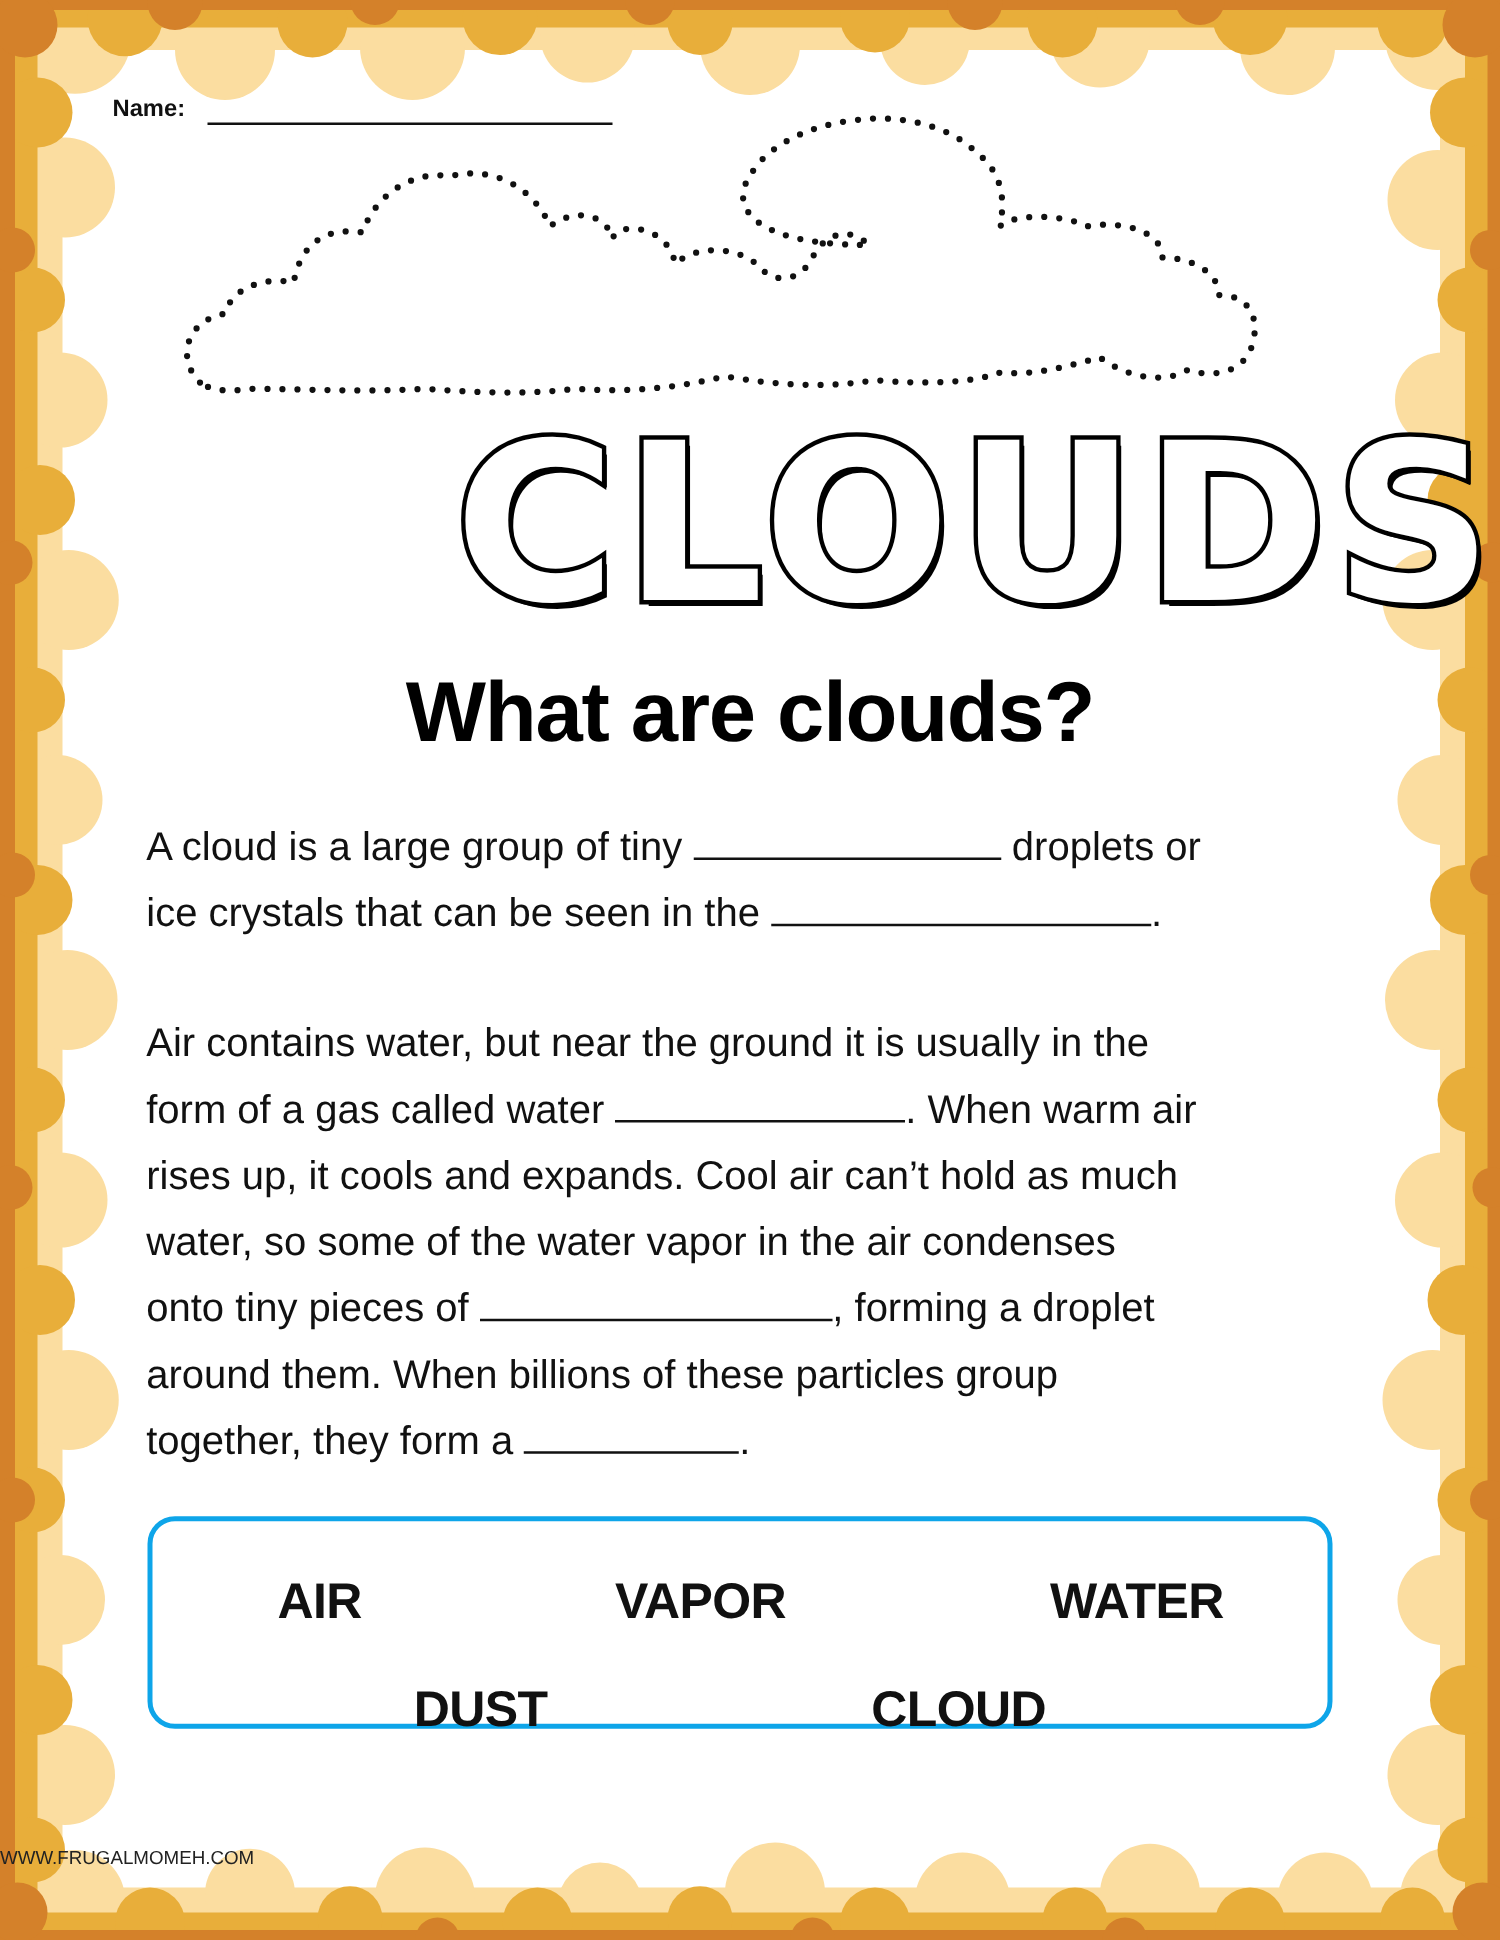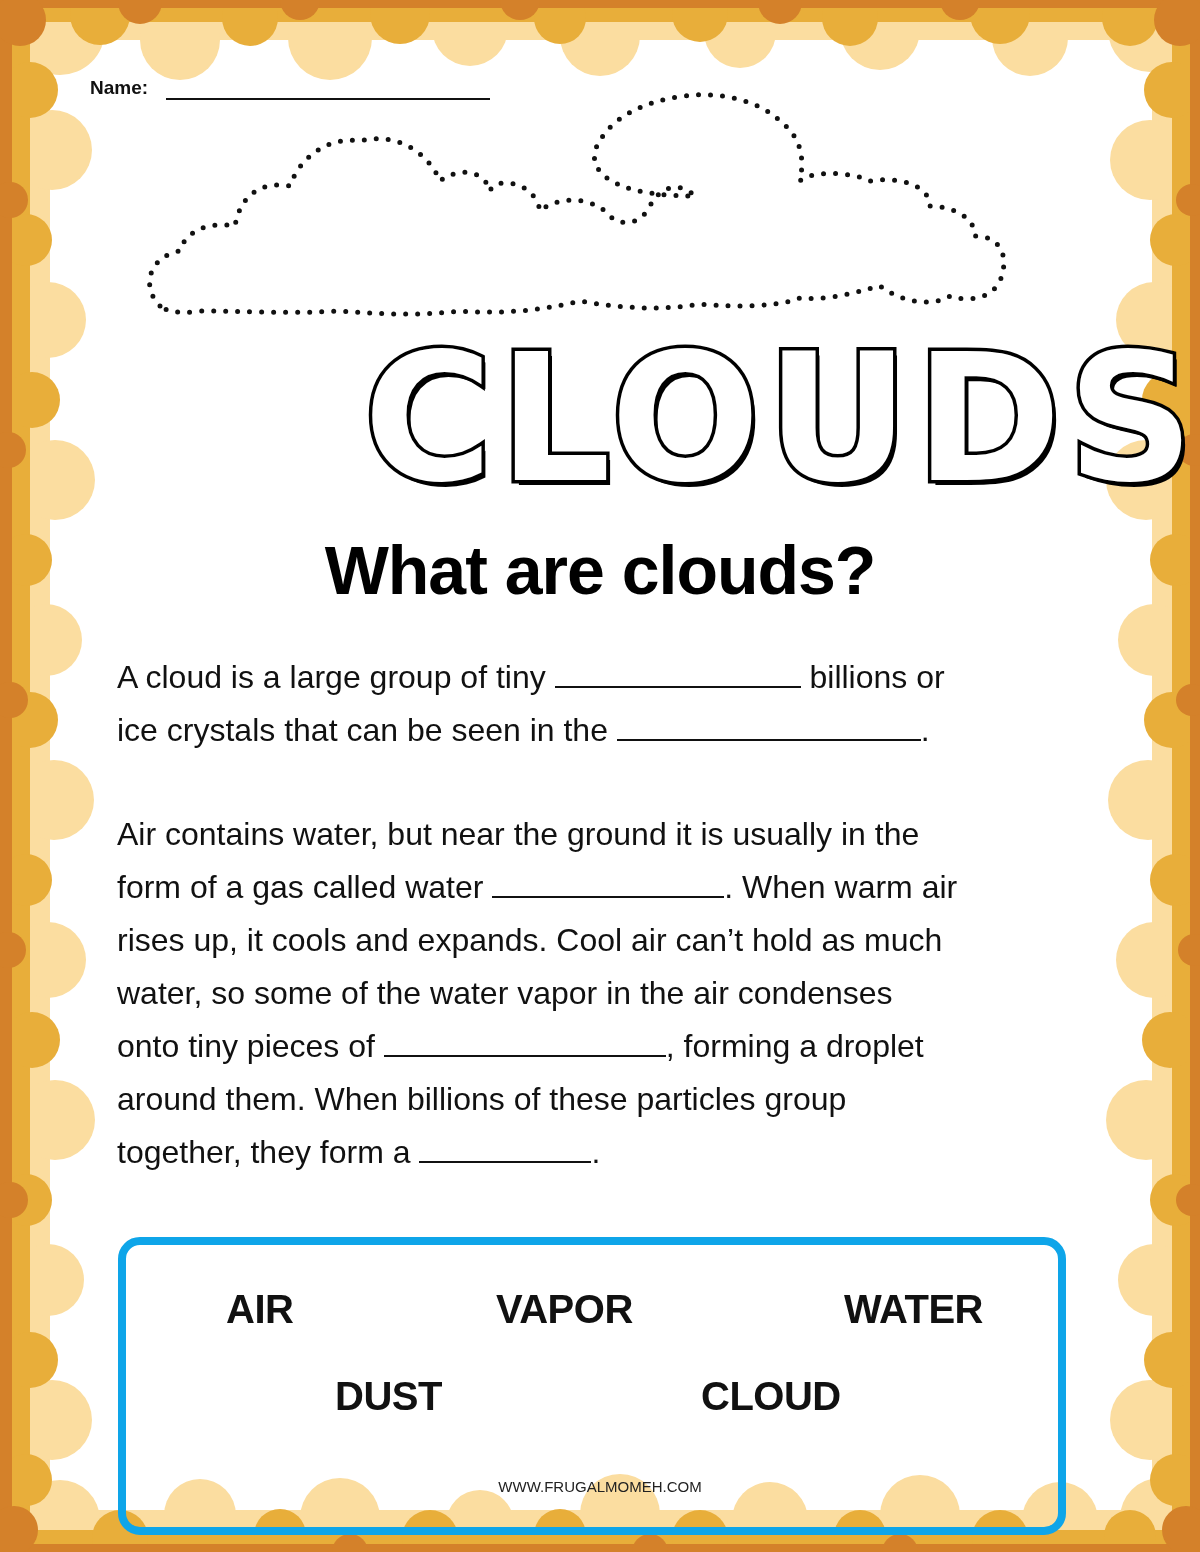--- a/index.html
+++ b/index.html
@@ -24,25 +24,25 @@
       position: absolute; left: 0; right: 0; top: 536px; text-align: center;
       font-family: Liberation Sans, sans-serif; font-weight: bold; font-size: 68px;
       letter-spacing: -1px; color: #000; line-height: 1;
     }
     .para { position: absolute; left: 117px; width: 960px; font-size: 32px; line-height: 53px; color: #111; }
     .para p { margin: 0; white-space: nowrap; }
     .p1 { top: 651px; }
     .p2 { top: 808px; }
     .blank { display: inline-block; border-bottom: 2px solid #111; height: 30px; vertical-align: baseline; }
     .word-box {
-      position: absolute; left: 118px; top: 1213px; width: 948px; height: 298px;
-      border: 8px solid #0ea5e9; border-radius: 22px; box-sizing: border-box; margin-top: 24px;
+      position: absolute; left: 118px; top: 1213px; width: 948px; height: 170px;
+      border: 4px solid #0ea5e9; border-radius: 22px; box-sizing: border-box;
     }
     .word { position: absolute; font-size: 40px; font-weight: bold; color: #111; letter-spacing: -0.5px; }
-    .footer { position: absolute; left: 0; right: 0; top: 1478px; text-align: center; font-size: 15px; color: #222; }
+    .footer { position: absolute; left: 0; right: 0; top: 1478px; font-size: 15px; color: #222; }
   </style>
 </head>
 <body>
 
 <svg class="border-layer" width="1200" height="1552" viewBox="0 0 1200 1552">
 
   <g fill="#FBDDA0">
     <rect x="0" y="0" width="1200" height="40"></rect>
     <rect x="0" y="1510" width="1200" height="42"></rect>
     <rect x="0" y="0" width="50" height="1552"></rect>
@@ -167,21 +167,21 @@
 
   <svg class="dotted-cloud" viewBox="0 0 880 250">
     <path d="M20,220 C0,200 10,170 40,165 C45,145 70,135 95,140 C100,110 120,95 150,100 C160,70 190,50 220,55 C260,45 290,70 300,95 C320,80 345,85 350,105 C355,90 395,95 400,125 C420,108 455,112 470,130 C480,140 500,140 510,120 C520,100 540,95 555,110 C455,110 445,75 460,55 C470,35 500,15 545,10 C580,5 620,15 640,35 C660,50 665,70 660,95 C670,85 710,85 730,95 C760,90 790,100 790,120 C810,120 835,130 835,150 C860,150 870,170 860,195 C850,215 825,215 810,210 C790,222 760,215 740,200 C720,205 690,215 660,212 C640,220 600,222 560,218 C520,225 480,222 440,215 C400,225 360,228 320,225 C280,230 240,228 200,225 C150,228 100,225 60,225 C40,228 28,226 20,220 Z" fill="none" stroke="#111" stroke-width="5" stroke-linecap="round" stroke-dasharray="0 12"></path>
   </svg>
 
   <div class="title-clouds">CLOUDS</div>
 
   <div class="heading">What are clouds?</div>
 
   <div class="para p1">
-    <p><span>A cloud is a large group of tiny </span><span class="blank" style="width:246px"></span><span> billions or</span></p>
+    <p><span>A cloud is a large group of tiny </span><span class="blank" style="width:246px"></span><span> droplets or</span></p>
     <p><span>ice crystals that can be seen in the  </span><span class="blank" style="width:304px"></span><span>.</span></p>
   </div>
 
   <div class="para p2">
     <p>Air contains water, but near the ground it is usually in the</p>
     <p><span>form of a gas called water </span><span class="blank" style="width:232px"></span><span>. When warm air</span></p>
     <p>rises up, it cools and expands. Cool air can’t hold as much</p>
     <p>water, so some of the water vapor in the air condenses</p>
     <p><span>onto tiny pieces of </span><span class="blank" style="width:282px"></span><span>, forming a droplet</span></p>
     <p>around them. When billions of these particles group</p>

